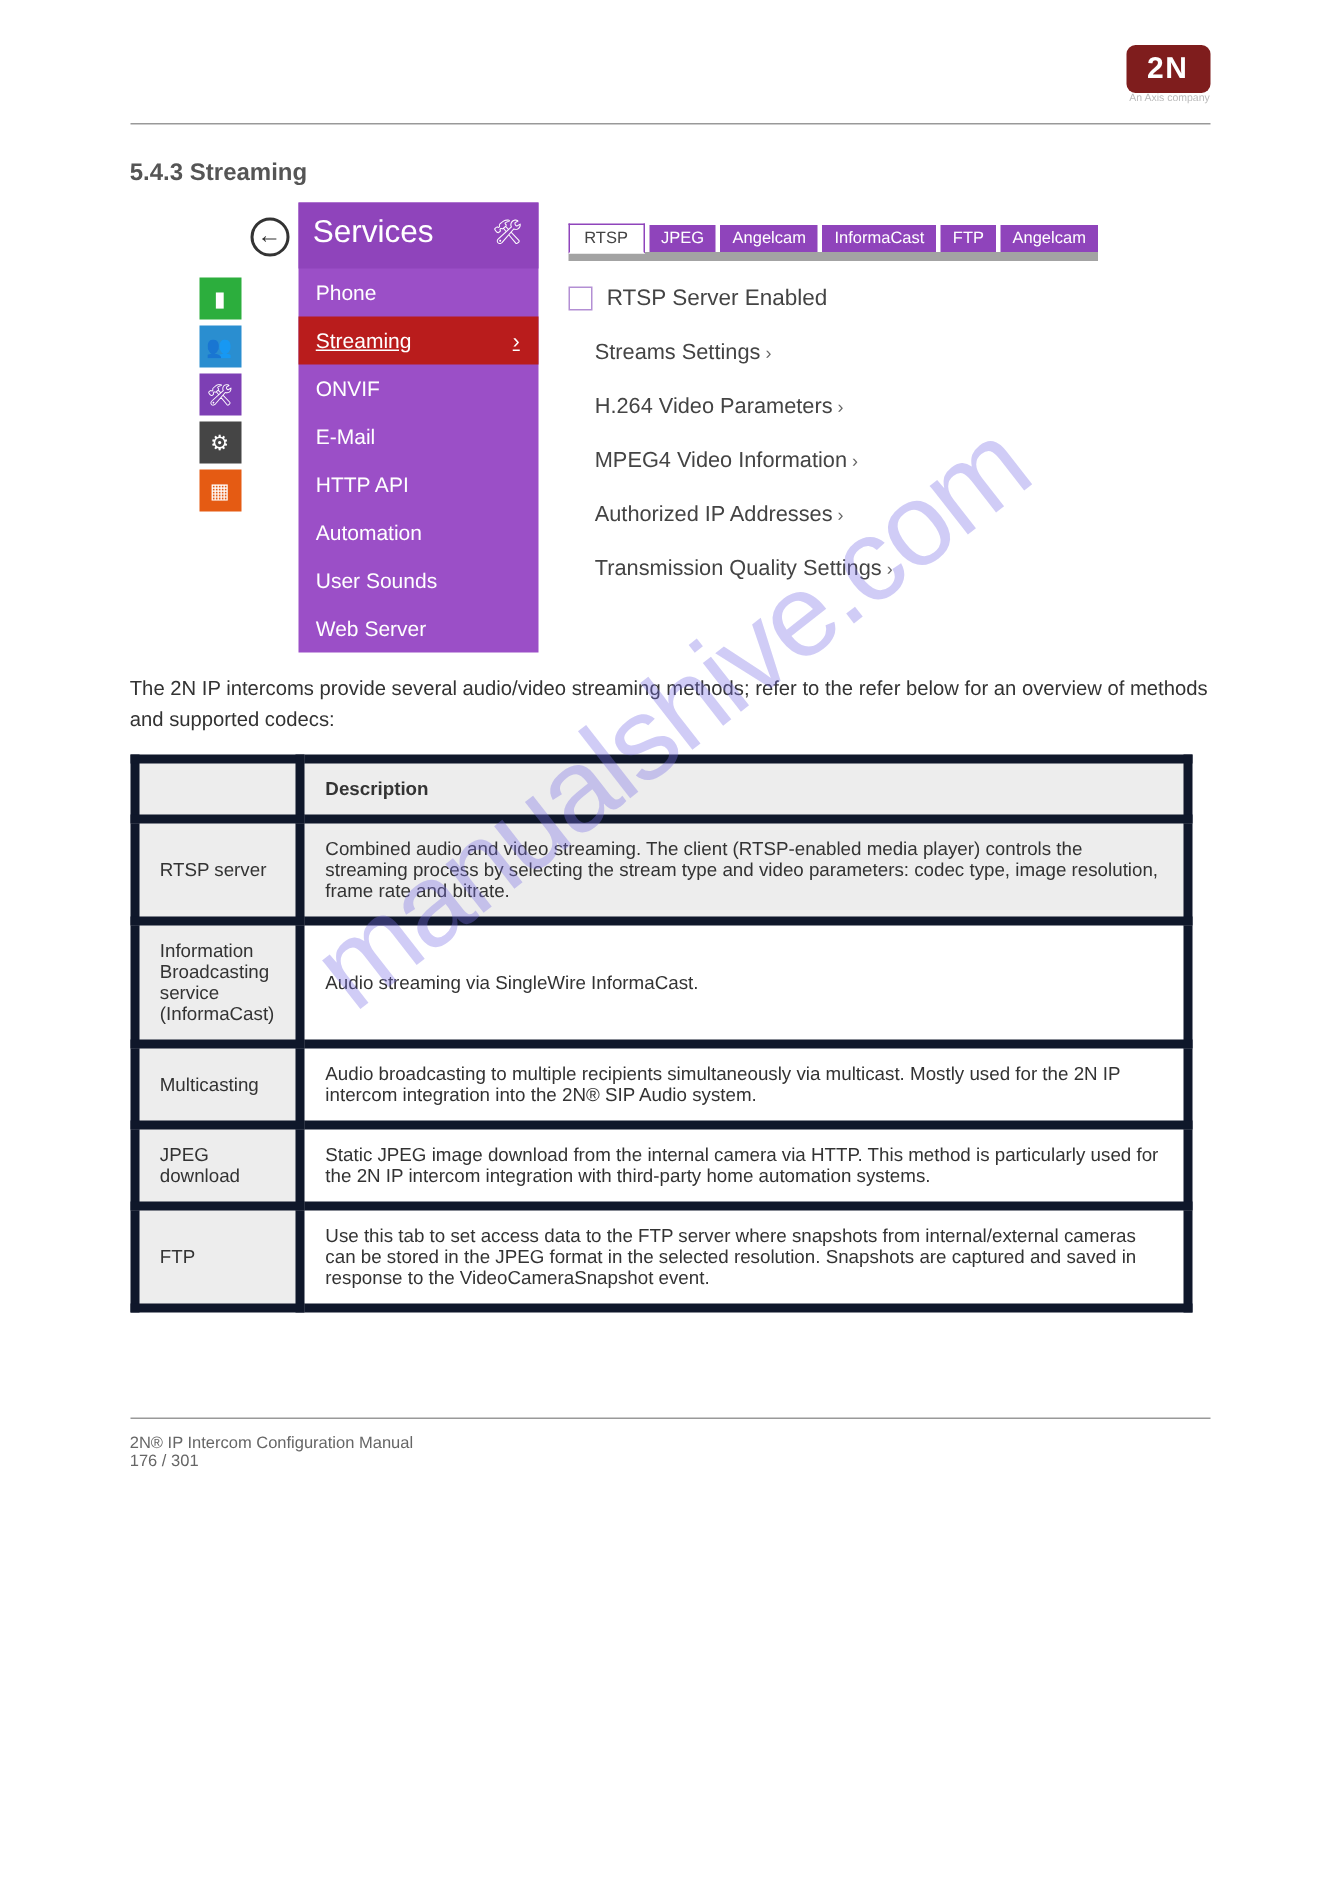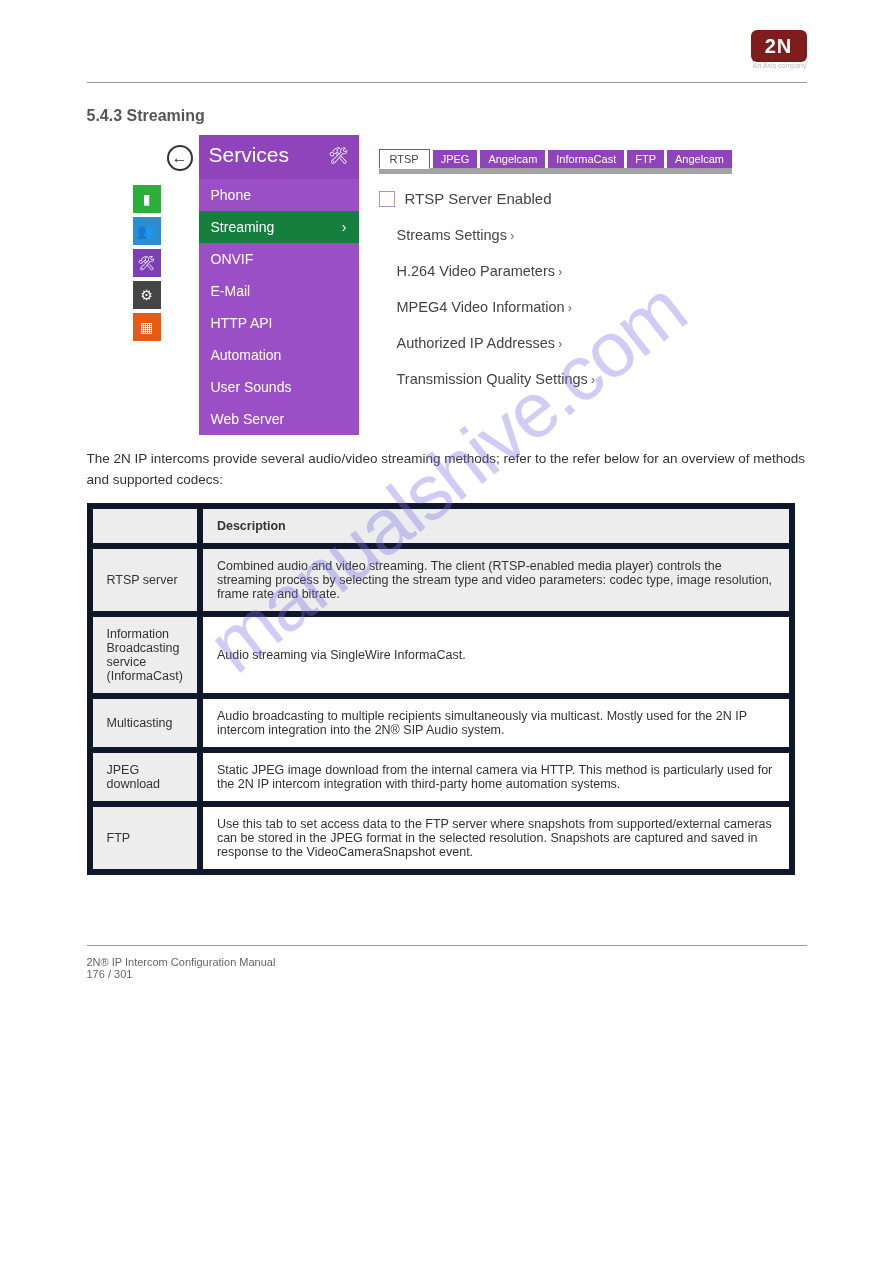--- a/index.html
+++ b/index.html
@@ -100,22 +100,22 @@
     font-size: 21px; font-weight: 300;
     background: #8f44bb;
   }
   .side-head .gear { font-size: 16px; }
   .side-item {
     padding: 8px 12px;
     font-size: 14px;
     font-weight: 300;
   }
   .side-item.active {
-    background: #15803d;
-    display: flex; justify-content: space-between; align-items: center;
+    background: #b91c1c;
+    display: flex; justify-content: space-between; align-items: center; text-decoration: underline;
   }
   .side-item.active::after {
     content: "›";
     font-size: 14px;
   }
 
   .content-panel {
     flex: 1;
     padding-left: 20px;
   }
@@ -316,21 +316,21 @@
         <tr>
           <td>Multicasting</td>
           <td>Audio broadcasting to multiple recipients simultaneously via multicast. Mostly used for the 2N IP intercom integration into the 2N® SIP Audio system.</td>
         </tr>
         <tr>
           <td>JPEG download</td>
           <td>Static JPEG image download from the internal camera via HTTP. This method is particularly used for the 2N IP intercom integration with third-party home automation systems.</td>
         </tr>
         <tr>
           <td>FTP</td>
-          <td>Use this tab to set access data to the FTP server where snapshots from supported/external cameras can be stored in the JPEG format in the selected resolution. Snapshots are captured and saved in response to the VideoCameraSnapshot event.</td>
+          <td>Use this tab to set access data to the FTP server where snapshots from internal/external cameras can be stored in the JPEG format in the selected resolution. Snapshots are captured and saved in response to the VideoCameraSnapshot event.</td>
         </tr>
       </tbody>
   </table>
 
   <div class="watermark">manualshive.com</div>
 
   <hr class="bottom-rule">
 </div>
 
 <div class="footer">

